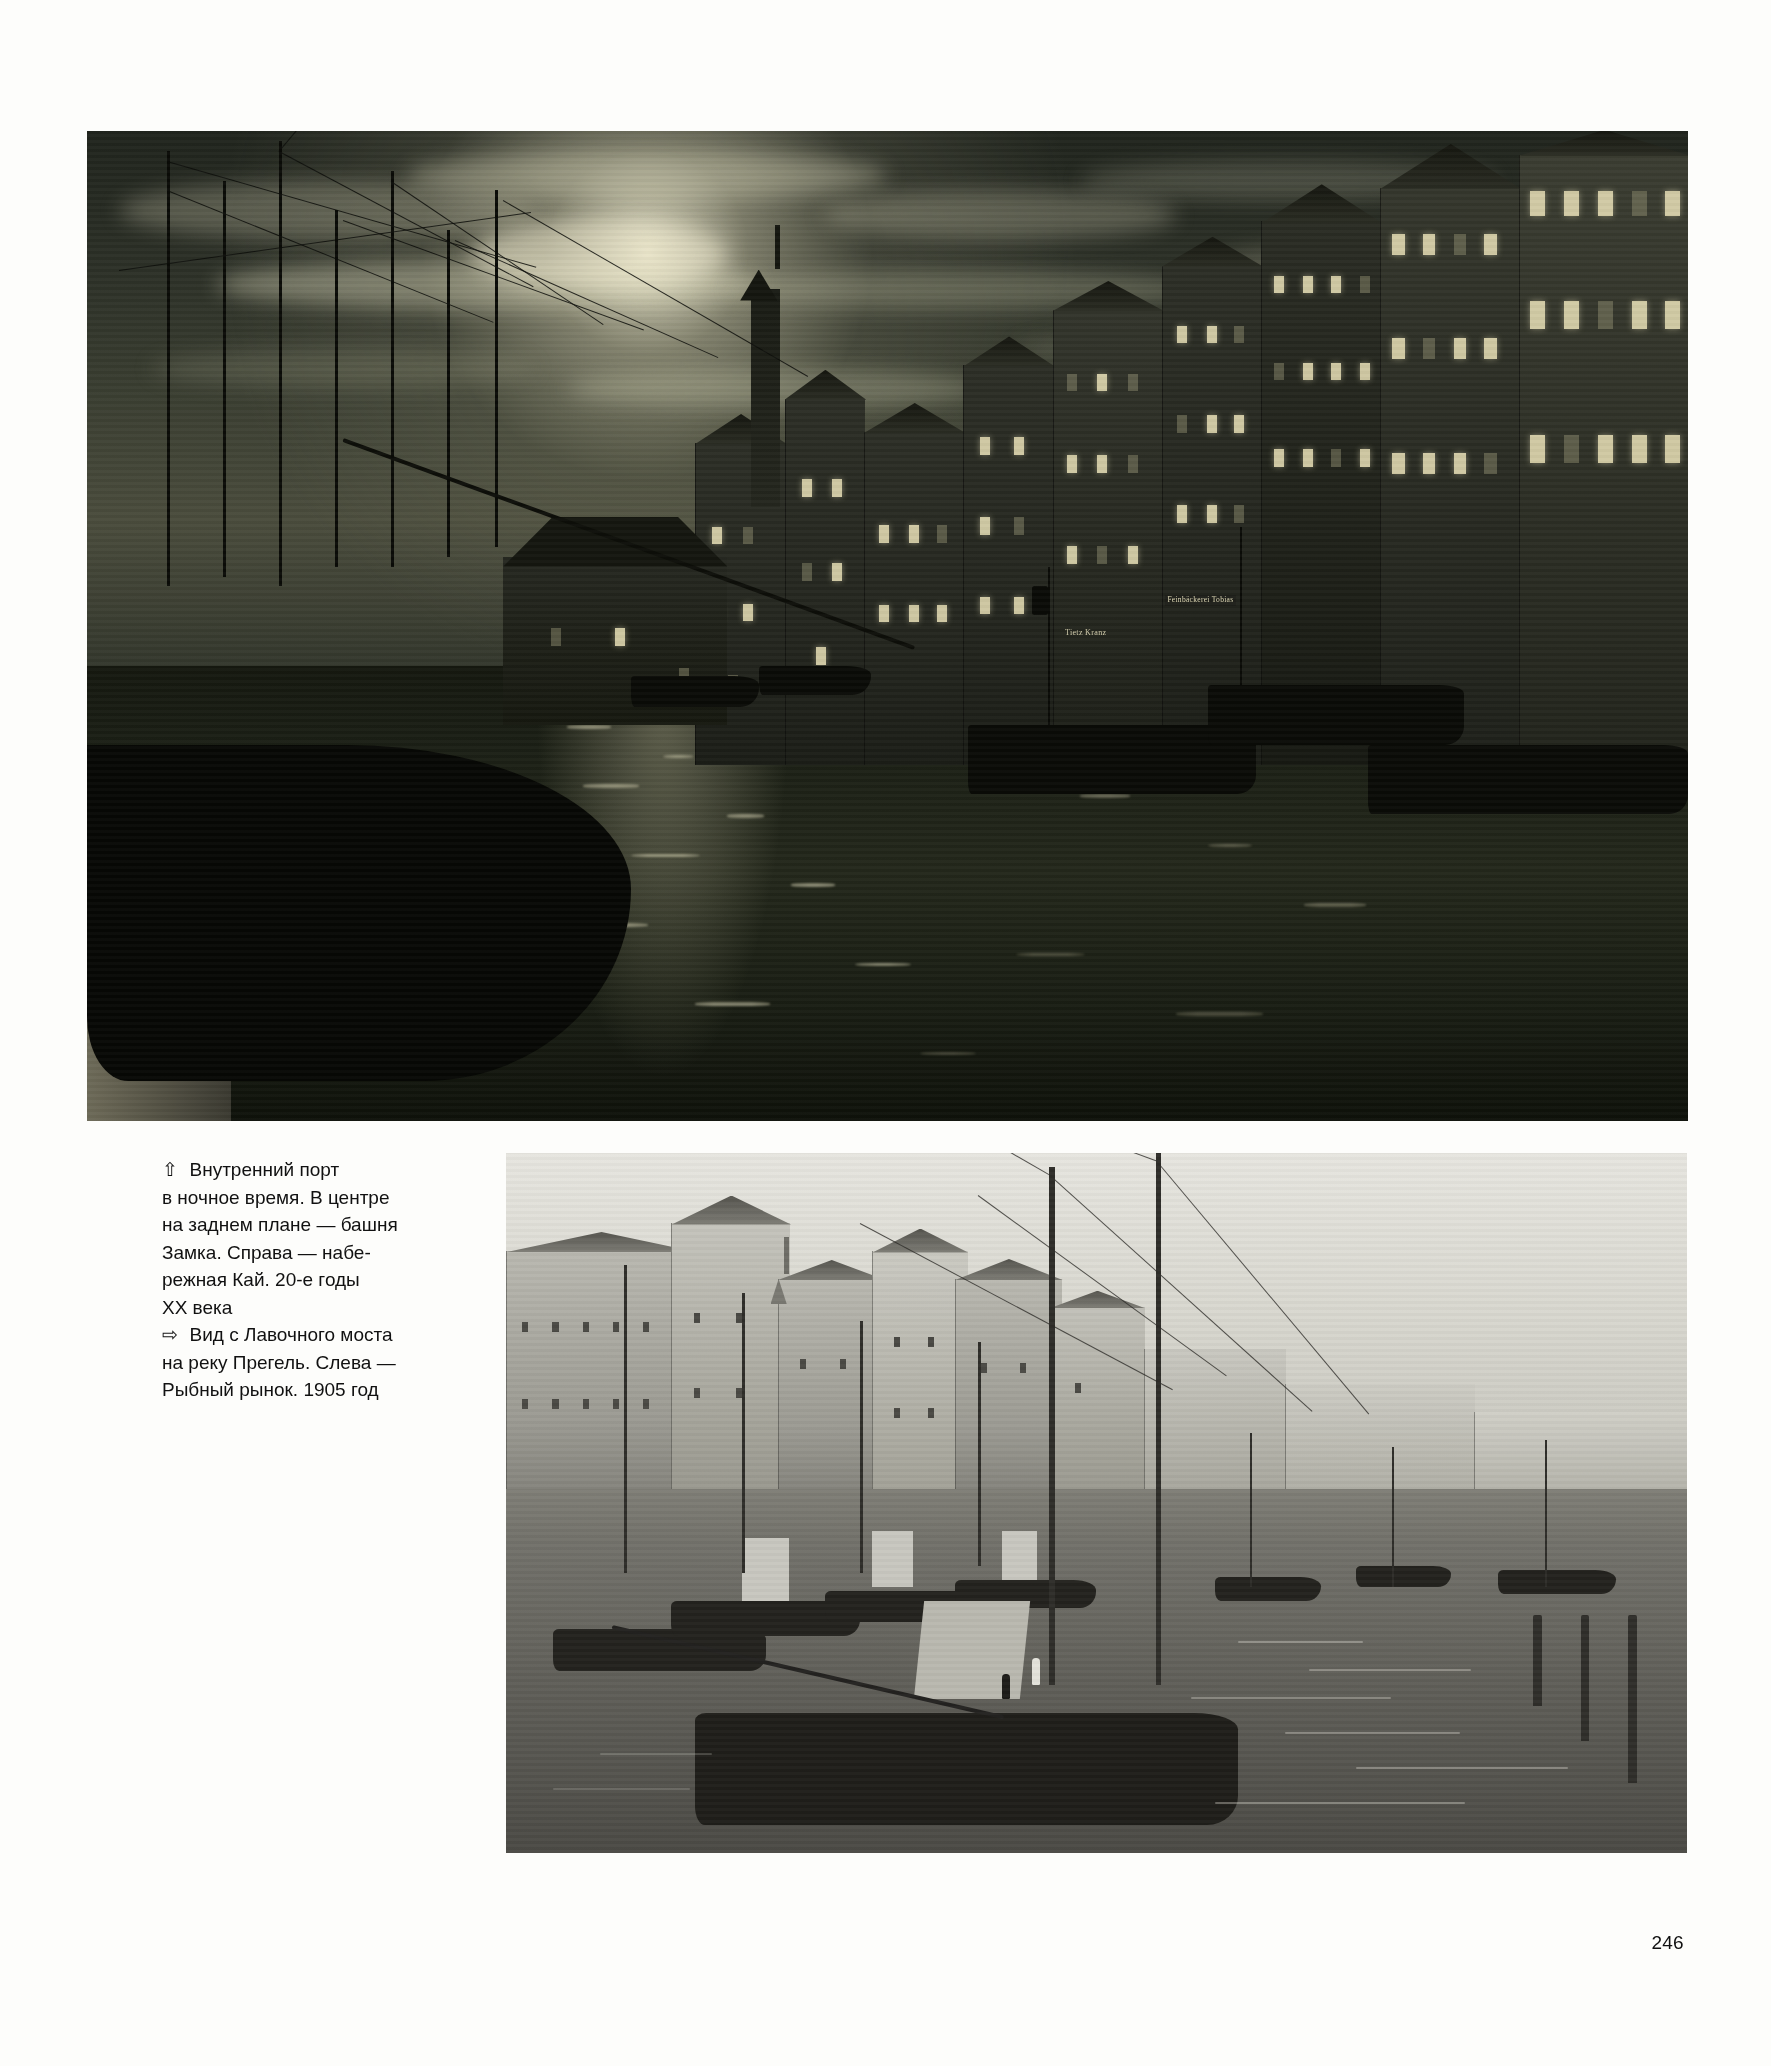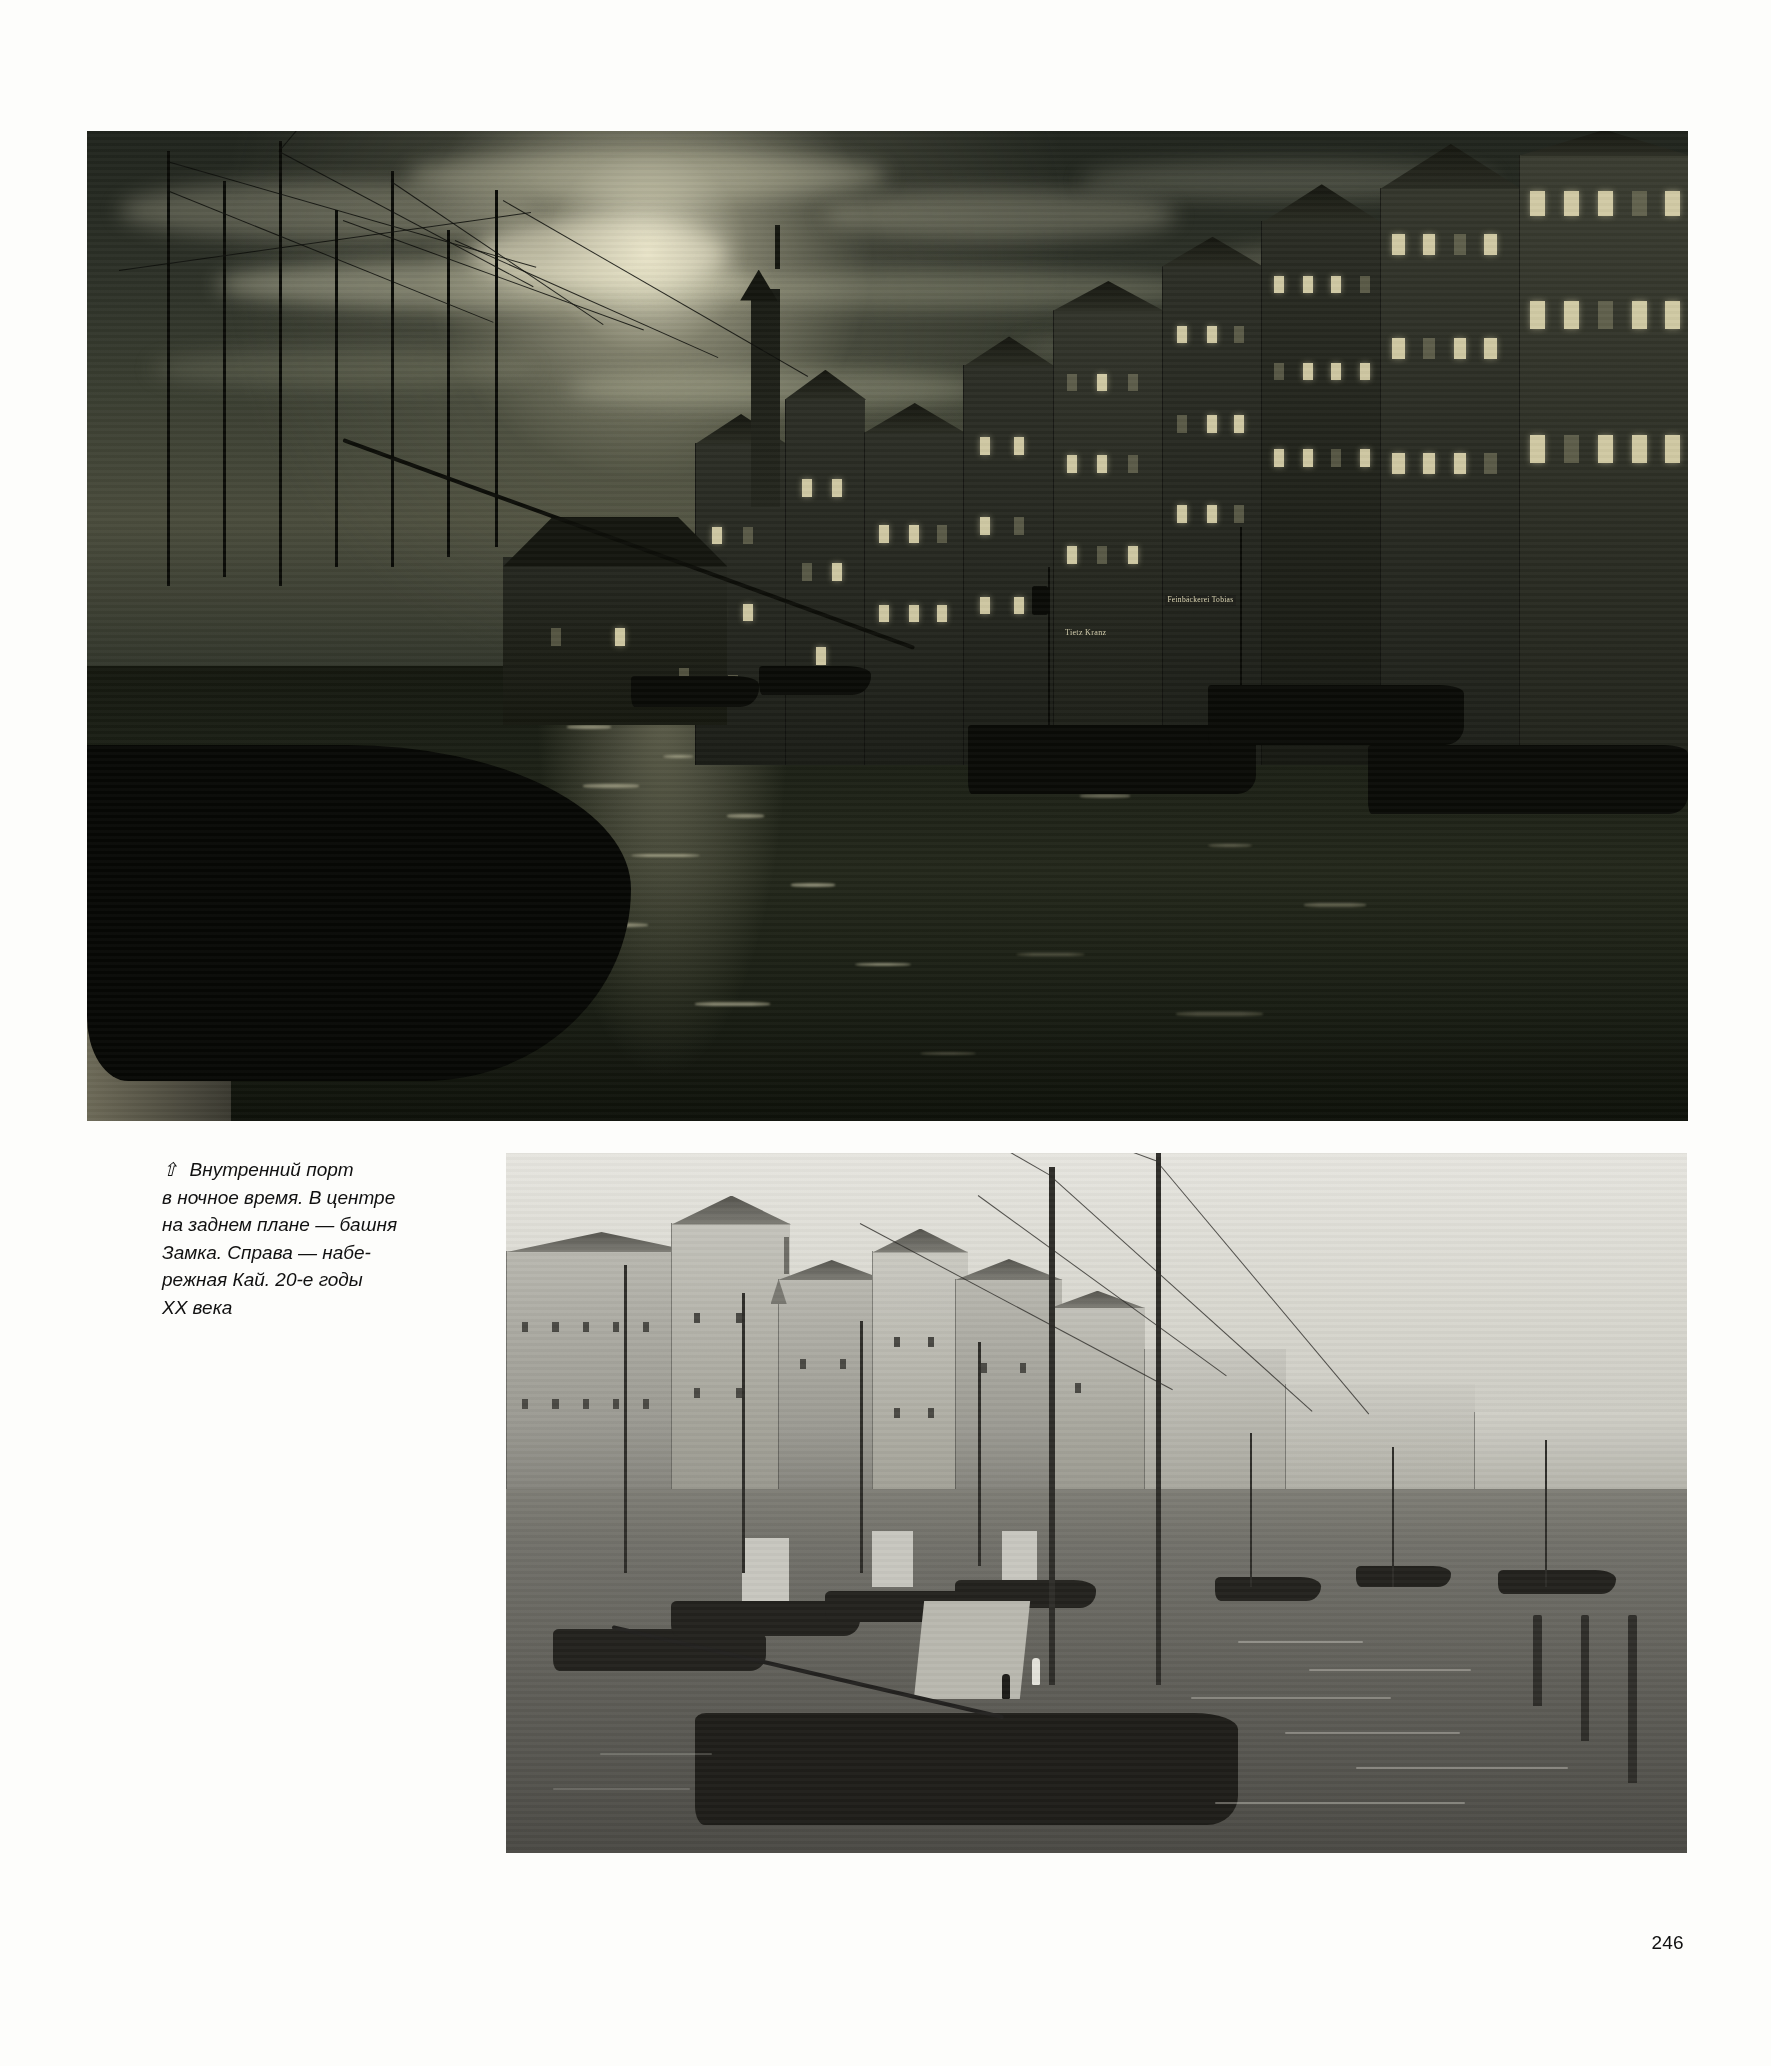--- a/index.html
+++ b/index.html
@@ -43,21 +43,20 @@
   }
 
   .photo-caption-block {
     position: absolute;
     left: 162px;
     top: 1156px;
     width: 312px;
     font-size: 19px;
     line-height: 1.45;
     color: #111;
-    font-style: italic;
   }
   .cap-par {
     margin: 0 0 0 0;
     text-indent: 0;
   }
   .cap-par + .cap-par { margin-top: 0px; }
   .cap-gap { height: 24px; }
   .arrow {
     display: inline-block;
     width: 27.5px;
@@ -431,20 +430,23 @@
     <div class="grain"></div>
   </div>
 
   <div class="photo-caption-block">
     <div class="cap-par"><span class="arrow">⇧</span><span style="white-space:pre-line;">Внутренний порт
 в ночное время. В центре
 на заднем плане — башня
 Замка. Справа — набе-
 режная Кай. 20-е годы
 XX века</span></div>
+    <div class="cap-par"><span class="arrow">⇨</span><span style="white-space:pre-line;">Вид с Лавочного моста
+на реку Прегель. Слева —
+Рыбный рынок. 1905 год</span></div>
     <div class="cap-gap"></div>
   </div>
 
   <div class="photo-bottom">
     <div class="b-sky"></div>
     <div class="b-water"></div>
 
     <div class="b-bldg" style="left:0%;width:16%;height:34%;bottom:52%;">
       <div class="b-roof" style="top:-19px;height:20px;"></div>
       <div class="b-win" style="left:8%;top:30%;"></div>

